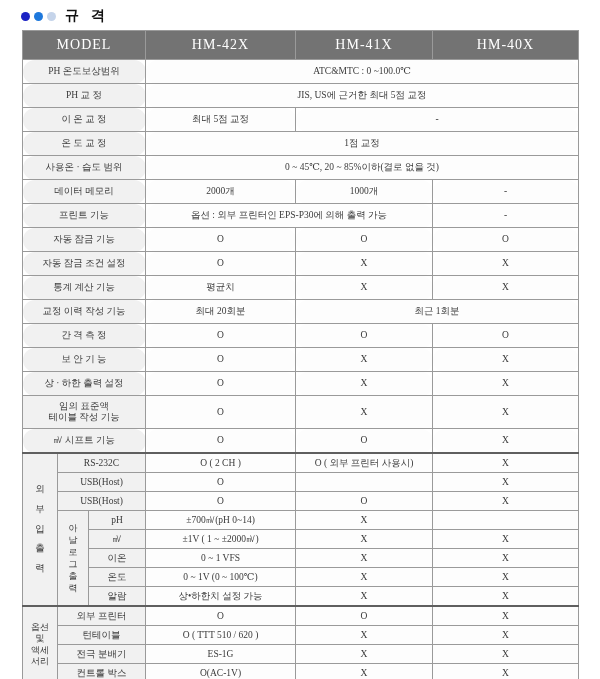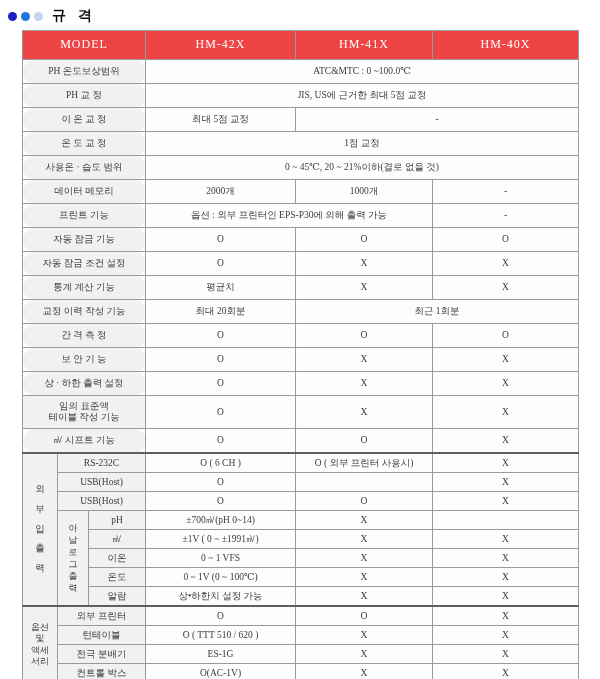--- a/index.html
+++ b/index.html
@@ -5,21 +5,21 @@
   html,body{margin:0;padding:0;background:#ffffff;}
   .page{
     position:relative;
     width:600px;height:679px;
     background:#ffffff;
     font-family:"Liberation Serif","DejaVu Serif",serif;
     color:#3a3a3a;
     overflow:hidden;
   }
   .title-row{
-    position:absolute;top:7px;left:8px;
+    position:absolute;top:7px;left:21px;
     display:flex;align-items:center;gap:4px;
     font-family:"Liberation Sans","DejaVu Sans",sans-serif;
   }
   .dot{width:9px;height:9px;border-radius:50%;display:inline-block;}
   .d1{background:#1b23c4;}
   .d2{background:#1e78dc;}
   .d3{background:#c5d4ea;}
   .title-text{
     margin-left:5px;
     font-size:14px;font-weight:bold;color:#111;
@@ -34,23 +34,23 @@
     line-height:1.15;
   }
   table.spec td, table.spec th{
     border:1px solid #9a9a9a;
     padding:1px 2px;
     text-align:center;
     vertical-align:middle;
     overflow:hidden;
   }
   th.hd{
-    background:#ef4444;
+    background:#737373;
     color:#ffffff;
-    font-size:12px;
+    font-size:14px;
     font-weight:normal;
     letter-spacing:1px;
     height:26px;
     border:1px solid #4a84ac;
   }
   td.lab{background:#f1f1f1;white-space:pre-line;}
   td.val{background:#fdfdfd;}
   td.grp{background:#f1f1f1;white-space:pre-line;line-height:2.1;font-size:9.5px;}
   td.grp2{background:#f1f1f1;white-space:pre-line;line-height:1.35;font-size:9px;}
   td.grpo{background:#f1f1f1;white-space:pre-line;line-height:1.25;font-size:9px;}
@@ -102,21 +102,21 @@
       <td class="lab" colspan="3">이 온 교 정</td>
       <td class="val">최대 5점 교정</td>
       <td class="val" colspan="2">-</td>
     </tr>
     <tr class="rm">
       <td class="lab" colspan="3">온 도 교 정</td>
       <td class="val" colspan="3">1점 교정</td>
     </tr>
     <tr class="rm">
       <td class="lab" colspan="3">사용온 · 습도 범위</td>
-      <td class="val" colspan="3">0 ~ 45℃, 20 ~ 21%이하(결로 없을 것)</td>
+      <td class="val" colspan="3">0 ~ 45℃, 20 ~ 85%이하(결로 없을 것)</td>
     </tr>
     <tr class="rm">
       <td class="lab" colspan="3">데이터 메모리</td>
       <td class="val">2000개</td>
       <td class="val">1000개</td>
       <td class="val">-</td>
     </tr>
     <tr class="rm">
       <td class="lab" colspan="3">프린트 기능</td>
       <td class="val" colspan="2">옵션 :  외부 프린터인 EPS-P30에 의해 출력 가능</td>
@@ -177,21 +177,21 @@
       <td class="val">X</td>
     </tr>
 
     <tr class="rs">
       <td class="grp sect-top" rowspan="8">외
 부
 입
 출
 력</td>
       <td class="lab sect-top" colspan="2">RS-232C</td>
-      <td class="val sect-top">O ( 6 CH )</td>
+      <td class="val sect-top">O ( 2 CH )</td>
       <td class="val sect-top">O ( 외부 프린터 사용시)</td>
       <td class="val sect-top">X</td>
     </tr>
     <tr class="rs">
       <td class="lab" colspan="2">USB(Host)</td>
       <td class="val">O</td>
       <td class="val"></td>
       <td class="val">X</td>
     </tr>
     <tr class="rs">
@@ -207,21 +207,21 @@
 그
 출
 력</td>
       <td class="lab">pH</td>
       <td class="val">±700㎷(pH 0~14)</td>
       <td class="val">X</td>
       <td class="val"></td>
     </tr>
     <tr class="rs">
       <td class="lab">㎷</td>
-      <td class="val">±1V ( 0 ~ ±1991㎷)</td>
+      <td class="val">±1V ( 1 ~ ±2000㎷)</td>
       <td class="val">X</td>
       <td class="val">X</td>
     </tr>
     <tr class="rs">
       <td class="lab">이온</td>
       <td class="val">0 ~ 1 VFS</td>
       <td class="val">X</td>
       <td class="val">X</td>
     </tr>
     <tr class="rs">

